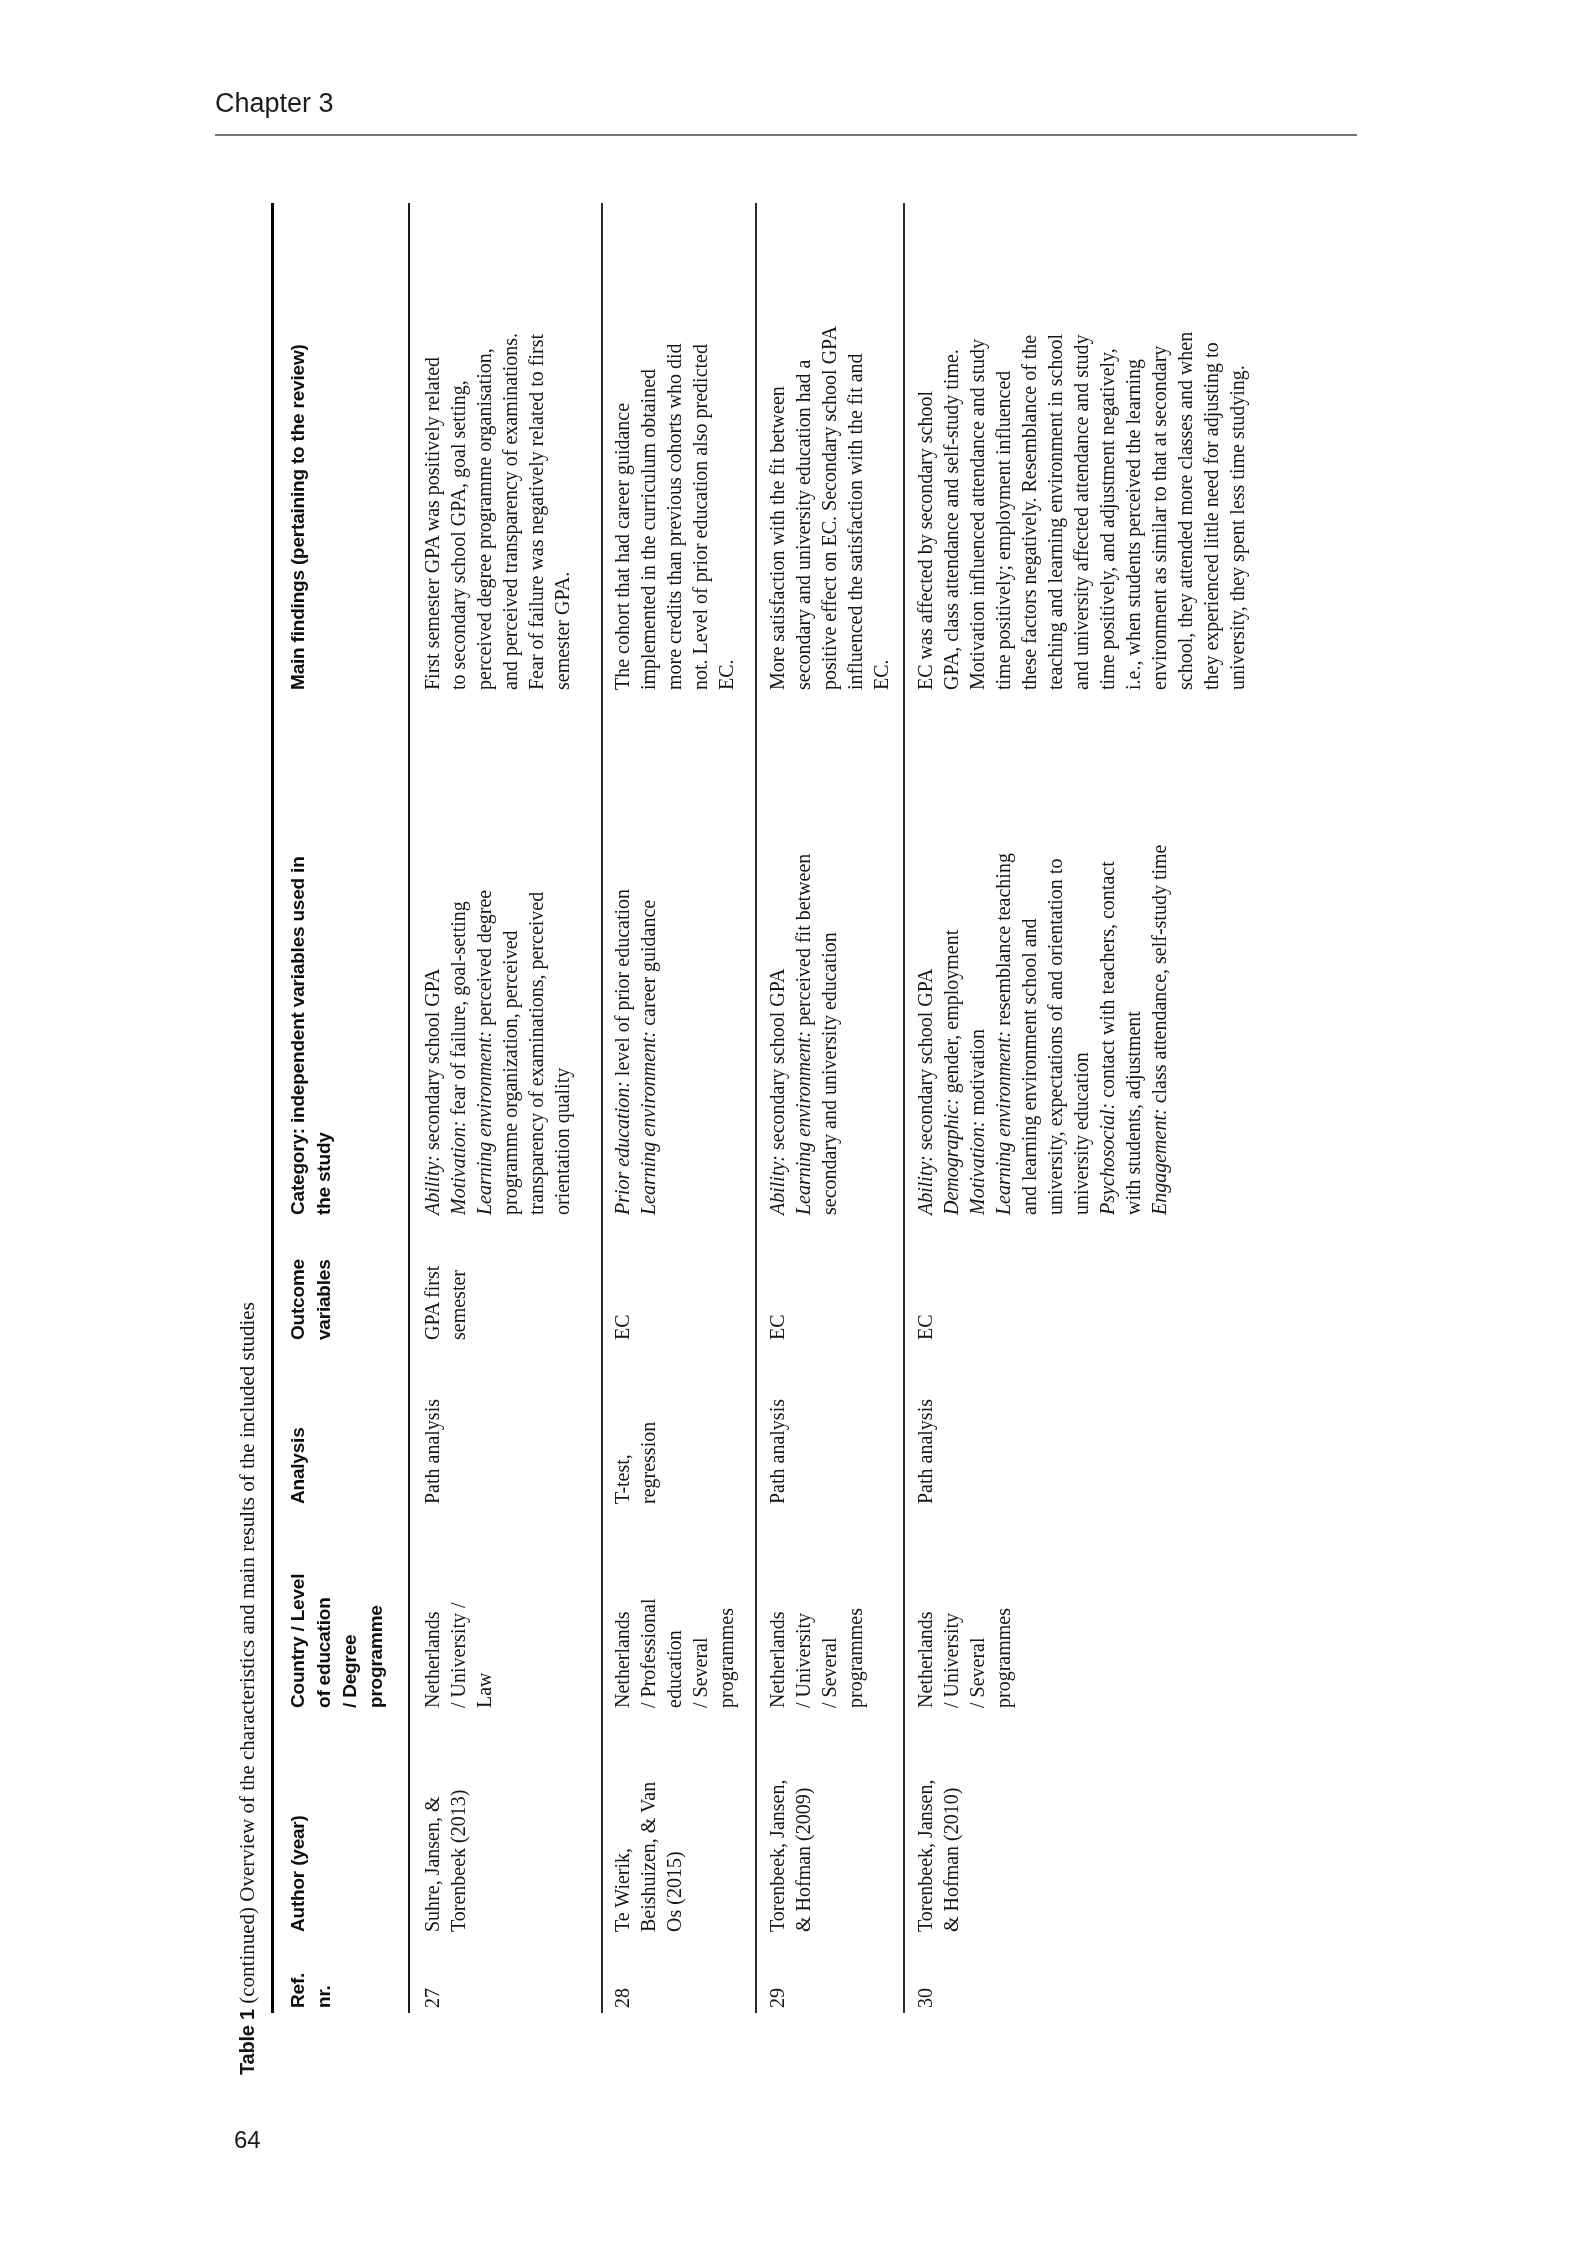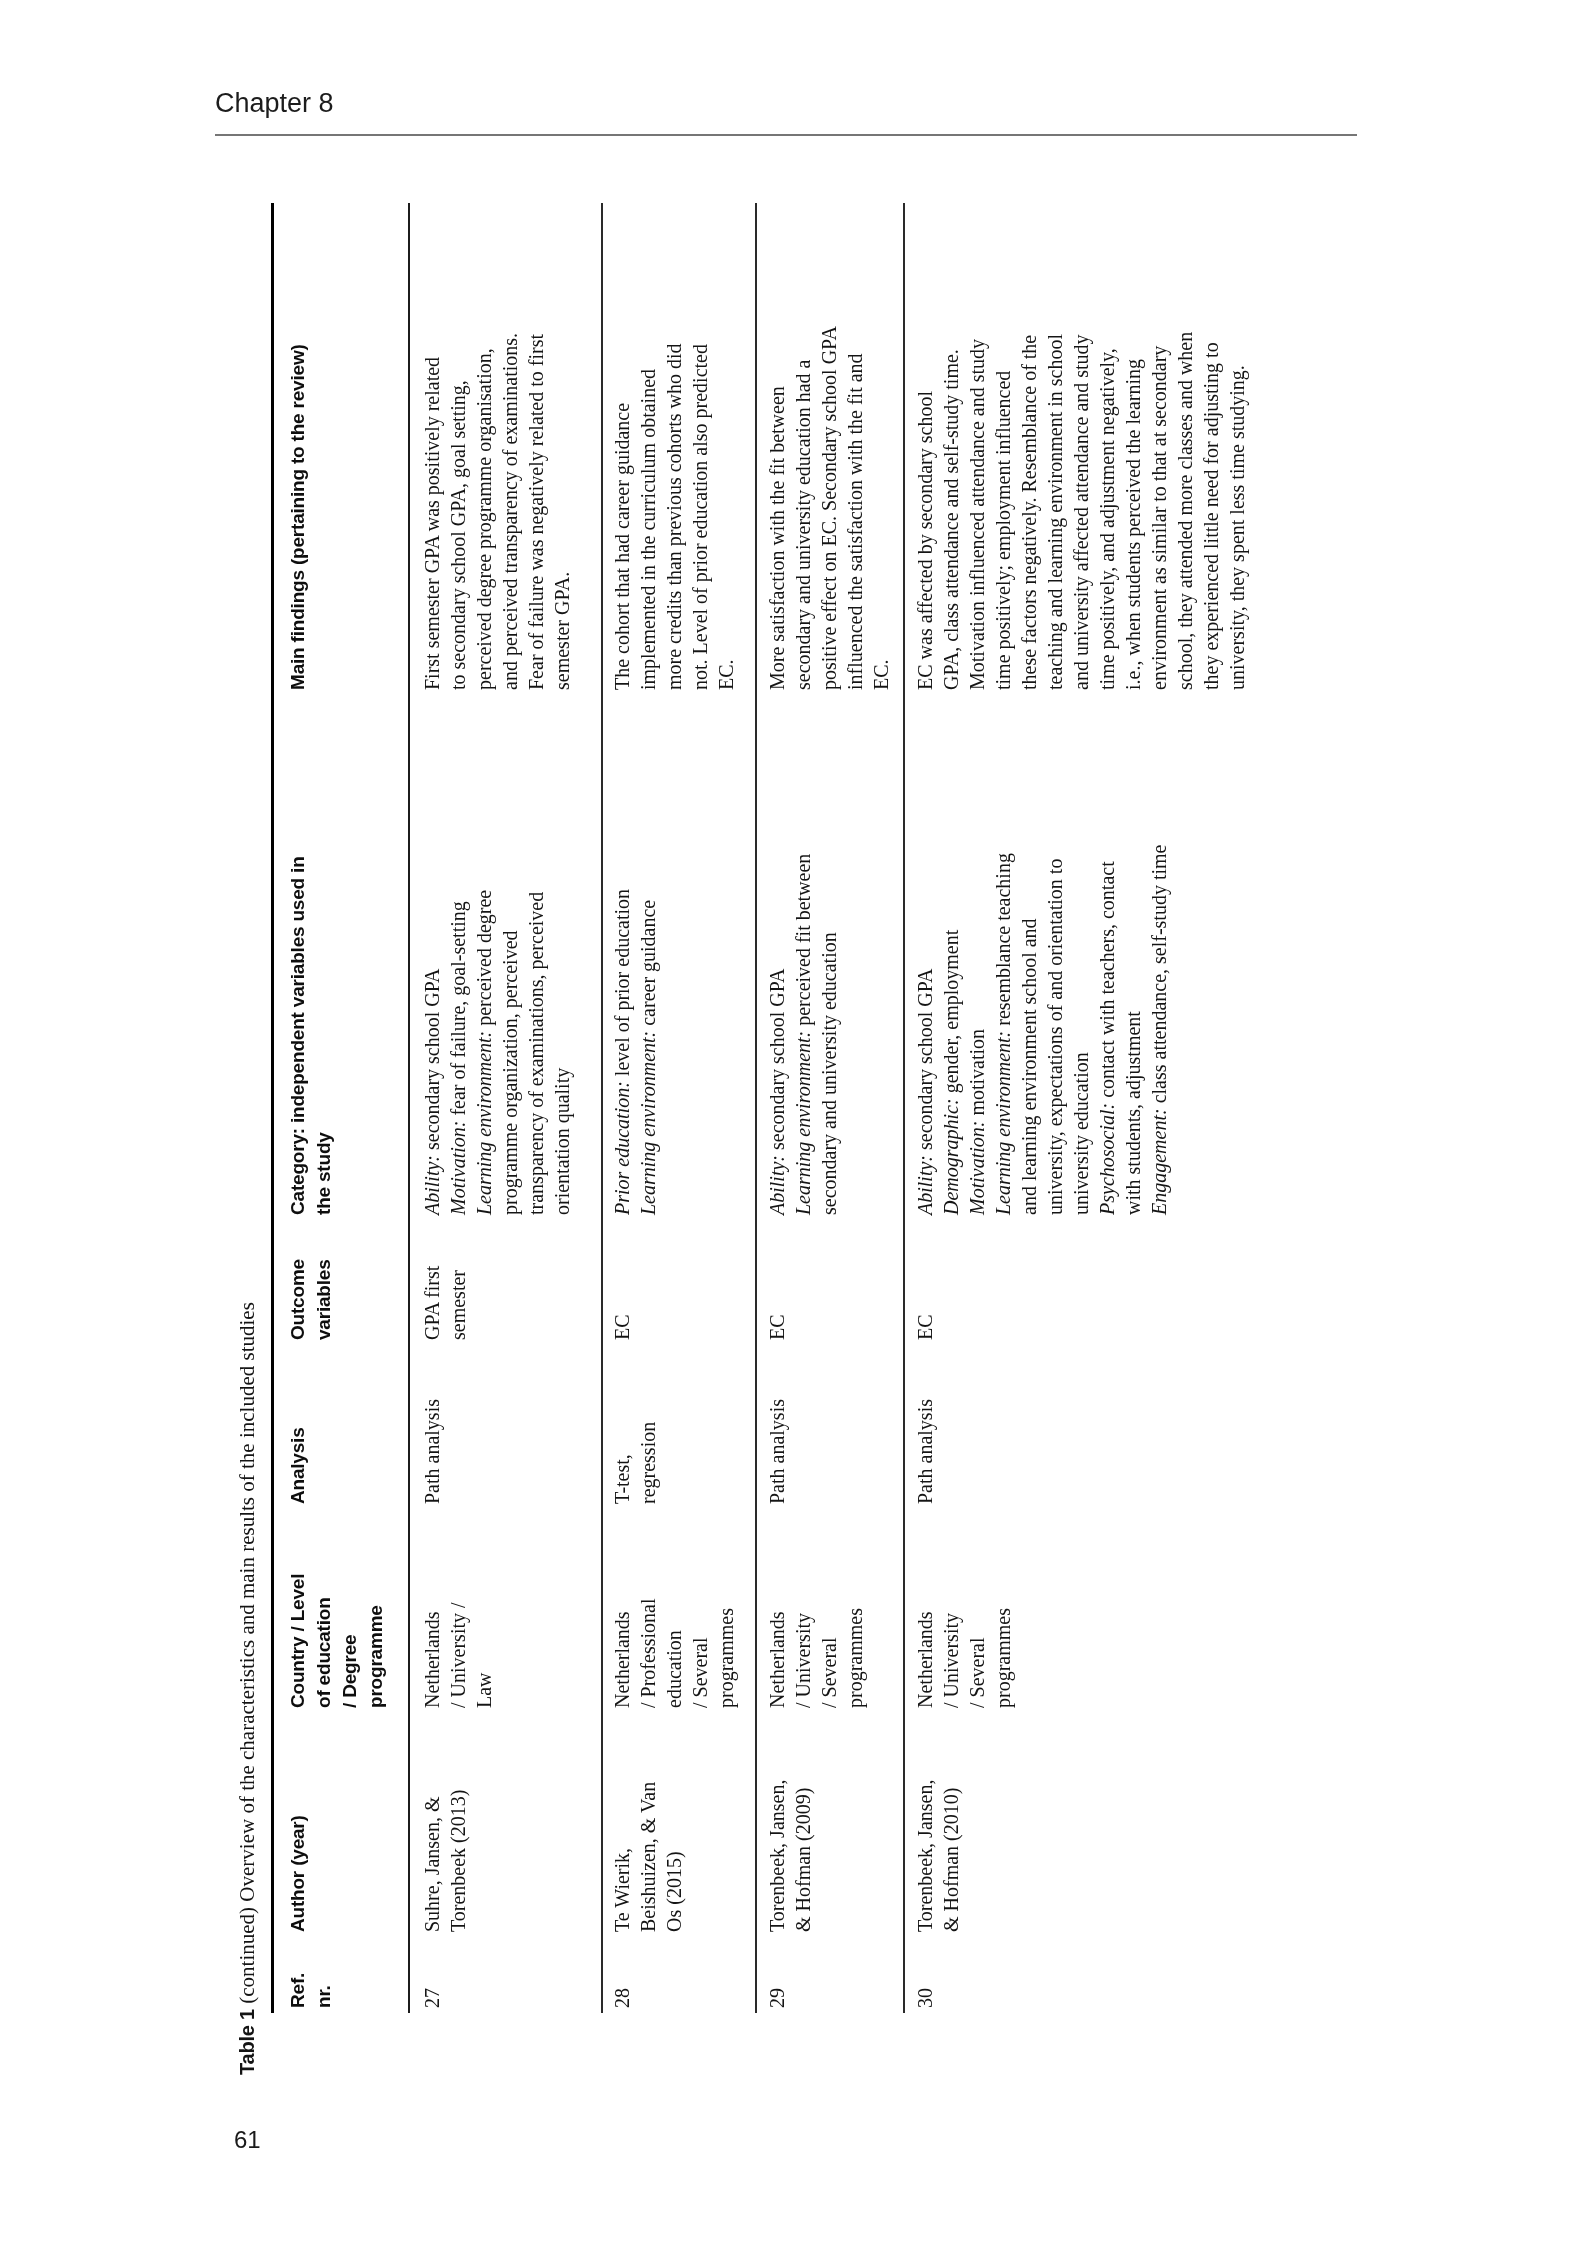--- a/index.html
+++ b/index.html
@@ -56,21 +56,21 @@
     white-space:nowrap;
     font-size:20px;line-height:26px;color:#151515;
   }
   .tline .lead{font-style:italic;}
 </style>
 </head>
 <body>
 
 <div class="page">
 
-  <div class="chapter">Chapter 8</div>
+  <div class="chapter">Chapter 3</div>
   <div class="chapter-rule"></div>
 
   <div class="sideways">
     <div class="caption"><span class="cap-label">Table 1</span><span> (continued) Overview of the characteristics and main results of the included studies</span></div>
 
     <div class="rule r-top"></div>
     <div class="rule r-head"></div>
     <div class="rule r-row" style="top:368px"></div>
     <div class="rule r-row" style="top:522px"></div>
     <div class="rule r-row" style="top:670px"></div>
@@ -254,14 +254,14 @@
             <div class="tline">i.e., when students perceived the learning</div>
             <div class="tline">environment as similar to that at secondary</div>
             <div class="tline">school, they attended more classes and when</div>
             <div class="tline">they experienced little need for adjusting to</div>
             <div class="tline">university, they spent less time studying.</div>
           </div>
         </div>
       </div>
   </div>
 
-  <div class="pagenum">61</div>
+  <div class="pagenum">64</div>
 </div>
 
 </body></html>

